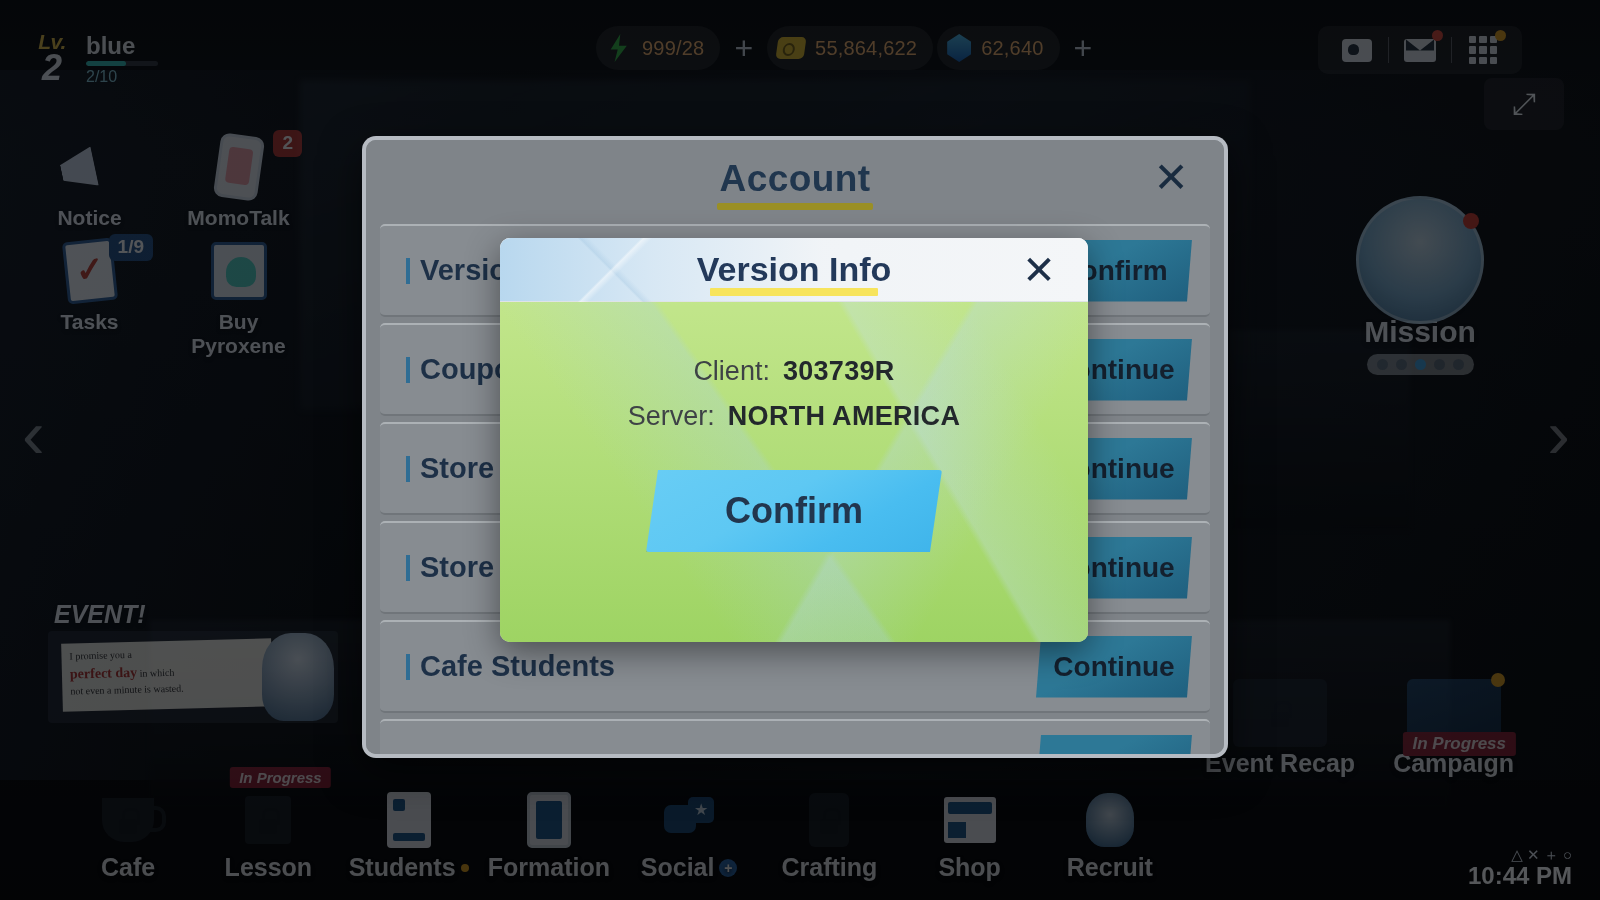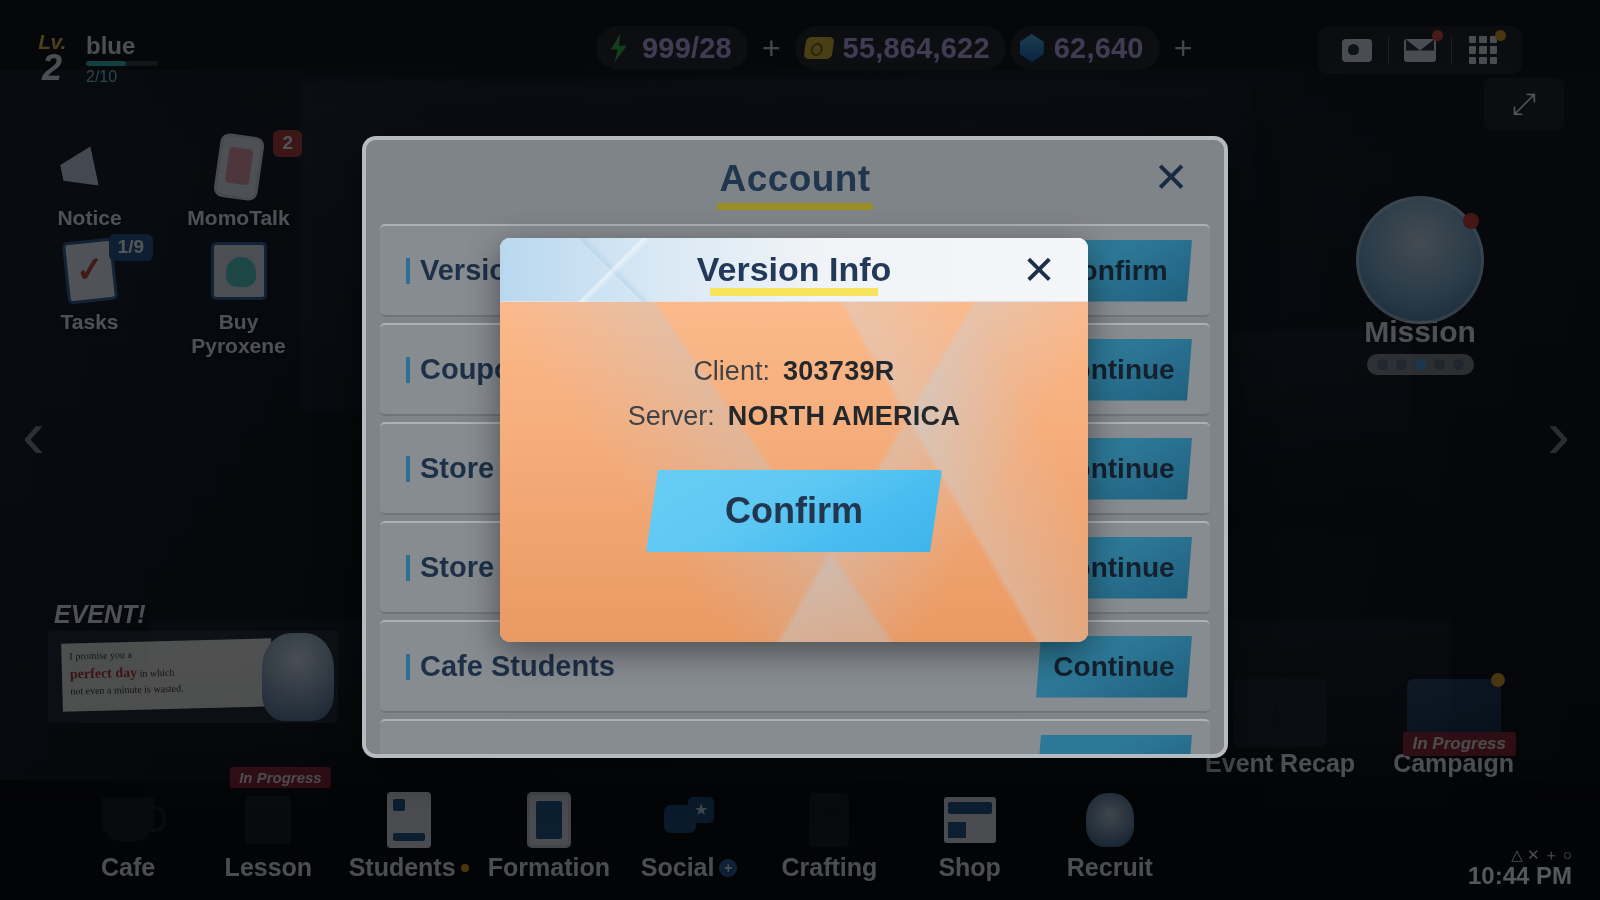--- a/index.html
+++ b/index.html
@@ -92,21 +92,21 @@
     transform: skewX(-8deg);
   }
   .ico-credit::after {
     content: ""; position: absolute; left: 6px; top: 6px; width: 8px; height: 9px;
     border: 2px solid #7a6413; border-radius: 50%;
   }
   .ico-pyro {
     background: linear-gradient(180deg,#4fc3f7,#1565c0); width: 24px; height: 28px;
     clip-path: polygon(50% 0, 100% 28%, 100% 72%, 50% 100%, 0 72%, 0 28%);
   }
-  .cur-val { font-size: 29px; font-weight: bold; color: #c4b5fd; letter-spacing: .2px; }
+  .cur-val { font-size: 20px; font-weight: normal; color: #fdba74; letter-spacing: .2px; }
   .cur-plus { font-size: 32px; color: #cfd9e6; font-weight: 300; padding: 0 10px; }
 
   .topright-group {
     position: absolute; right: 78px; top: 14px;
     display: flex; align-items: center; gap: 0;
     background: rgba(240,244,250,.09); border-radius: 10px;
     height: 48px; padding: 0 8px; opacity: .30;
   }
   .tr-btn {
     width: 62px; height: 48px; display: flex; align-items: center; justify-content: center;
@@ -434,21 +434,21 @@
     position: absolute; left: 50%; transform: translateX(-50%); bottom: 5px;
     width: 168px; height: 8px; background: #f7e45c; border-radius: 1px; z-index: 2;
   }
   .vm-close {
     position: absolute; right: 28px; top: 50%; transform: translateY(-50%);
     width: 42px; height: 42px; font-size: 40px; line-height: 42px;
     text-align: center; color: #1d2f48; font-weight: 300; z-index: 3;
   }
   .vm-body {
     position: relative; height: 340px;
-    background: #f97316;
+    background: #84cc16;
     overflow: hidden;
   }
   .vm-tri {
     position: absolute; inset: 0; pointer-events: none;
     background:
       linear-gradient(120deg, transparent 60%, rgba(183,215,240,.30) 61%, transparent 78%),
       linear-gradient(-125deg, transparent 52%, rgba(170,208,238,.26) 53%, transparent 72%),
       linear-gradient(60deg, transparent 68%, rgba(196,222,242,.30) 69%, transparent 85%),
       linear-gradient(180deg, rgba(255,255,255,.5), rgba(206,226,243,.35));
   }

